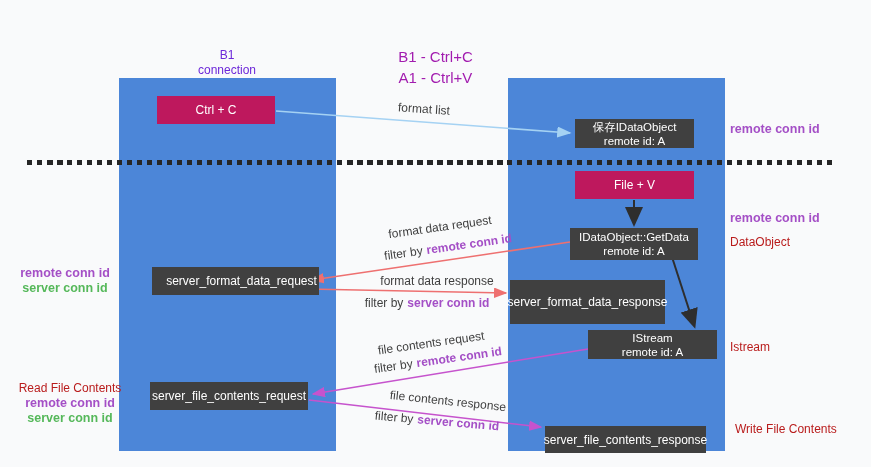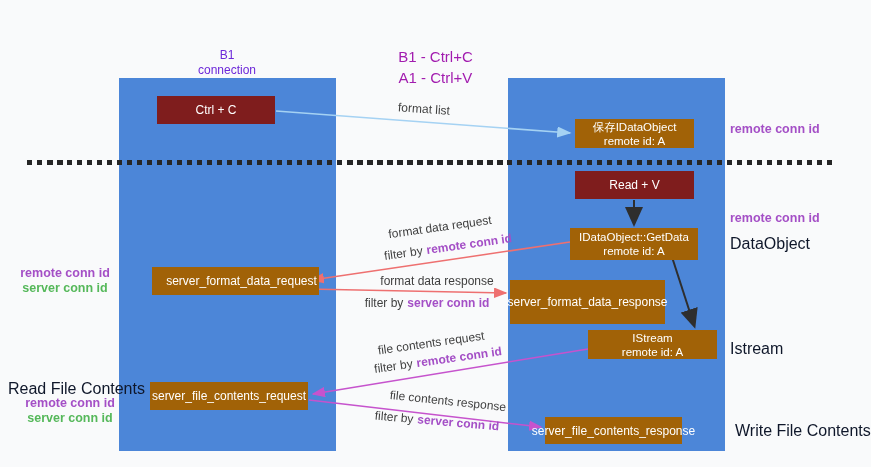--- a/index.html
+++ b/index.html
@@ -4,32 +4,32 @@
 <style>
   html,body{margin:0;padding:0;background:#f9fafb;}
   #canvas{position:relative;width:871px;height:467px;overflow:hidden;
           font-family:"Liberation Sans",sans-serif;background:#f9fafb;}
   .abs{position:absolute;}
   .title{left:0;top:6px;width:100%;text-align:center;font-size:15px;line-height:21px;color:#a21caf;margin-top:40px;}
   .lane-header{top:48px;width:140px;text-align:center;font-size:12px;line-height:15px;color:#6d28d9;}
   .lane{top:78px;width:217px;height:373px;background:#4c86d8;}
   .node{display:flex;flex-direction:column;align-items:center;justify-content:center;
         color:#fff;text-align:center;font-size:12px;}
-  .node.green{background:#7f1d1d;}
-  .node.orange{background:#a16207;}
+  .node.green{background:#be185d;}
+  .node.orange{background:#404040;}
   .node .l2{font-size:11.5px;line-height:14px;}
   .node .l1{font-size:11.5px;line-height:14px;}
   .node.single{font-size:12px;}
   .dashed{left:27px;top:160px;width:806px;height:5px;
           background:repeating-linear-gradient(90deg,#262626 0 5.5px,transparent 5.5px 10px);}
   .edge-label{font-size:12px;color:#3f3f3f;white-space:nowrap;}
   .edge-label .key{font-weight:bold;margin-left:4px;}
   .purple{color:#a44fc6;font-weight:bold;}
   .greentxt{color:#55b85a;font-weight:bold;}
-  .side-label{font-size:16px;color:#0f172a;white-space:nowrap;}
+  .side-label{font-size:12px;color:#b91c1c;white-space:nowrap;}
   .conn-label{font-size:12.5px;white-space:nowrap;line-height:15px;}
   svg.arrows{left:0;top:0;pointer-events:none;}
 </style>
 </head>
 <body>
 
 <div id="canvas">
 
   <div class="abs title">
     <div>B1 - Ctrl+C</div>
@@ -74,39 +74,39 @@
     <line x1="309" y1="400" x2="541" y2="427" stroke="#c653cd" stroke-width="1.5" marker-end="url(#mh-mag)"></line>
   </svg>
 
   <div class="abs node green single" style="left:157px;top:96px;width:118px;height:28px;">Ctrl + C</div>
 
   <div class="abs node orange" style="left:575px;top:119px;width:119px;height:29px;">
     <div class="l1">保存IDataObject</div>
     <div class="l2">remote id: A</div>
   </div>
 
-  <div class="abs node green single" style="left:575px;top:171px;width:119px;height:28px;">Read + V</div>
+  <div class="abs node green single" style="left:575px;top:171px;width:119px;height:28px;">File + V</div>
 
   <div class="abs node orange" style="left:570px;top:228px;width:128px;height:32px;">
     <div class="l1">IDataObject::GetData</div>
     <div class="l2">remote id: A</div>
   </div>
 
   <div class="abs node orange single" style="left:152px;top:267px;width:155px;height:28px;padding-left:12px;">server_format_data_request</div>
 
   <div class="abs node orange single" style="left:510px;top:280px;width:155px;height:44px;">server_format_data_response</div>
 
   <div class="abs node orange" style="left:588px;top:330px;width:129px;height:29px;">
     <div class="l1">IStream</div>
     <div class="l2">remote id: A</div>
   </div>
 
   <div class="abs node orange single" style="left:150px;top:382px;width:158px;height:28px;text-align:right;">server_file_contents_request</div>
 
-  <div class="abs node orange single" style="left:545px;top:417px;width:137px;height:27px;">server_file_contents_response</div>
+  <div class="abs node orange single" style="left:545px;top:426px;width:161px;height:27px;">server_file_contents_response</div>
 
   <div class="abs edge-label" style="left:424px;top:109px;transform:translate(-50%,-50%) rotate(4deg);">format list</div>
 
   <div class="abs edge-label" style="left:440px;top:227px;transform:translate(-50%,-50%) rotate(-8deg);">format data request</div>
   <div class="abs edge-label" style="left:448px;top:247px;transform:translate(-50%,-50%) rotate(-8deg);">
     <span>filter by</span><span class="key purple">remote conn id</span>
   </div>
 
   <div class="abs edge-label" style="left:437px;top:281px;transform:translate(-50%,-50%);">format data response</div>
   <div class="abs edge-label" style="left:427px;top:303px;transform:translate(-50%,-50%);">

